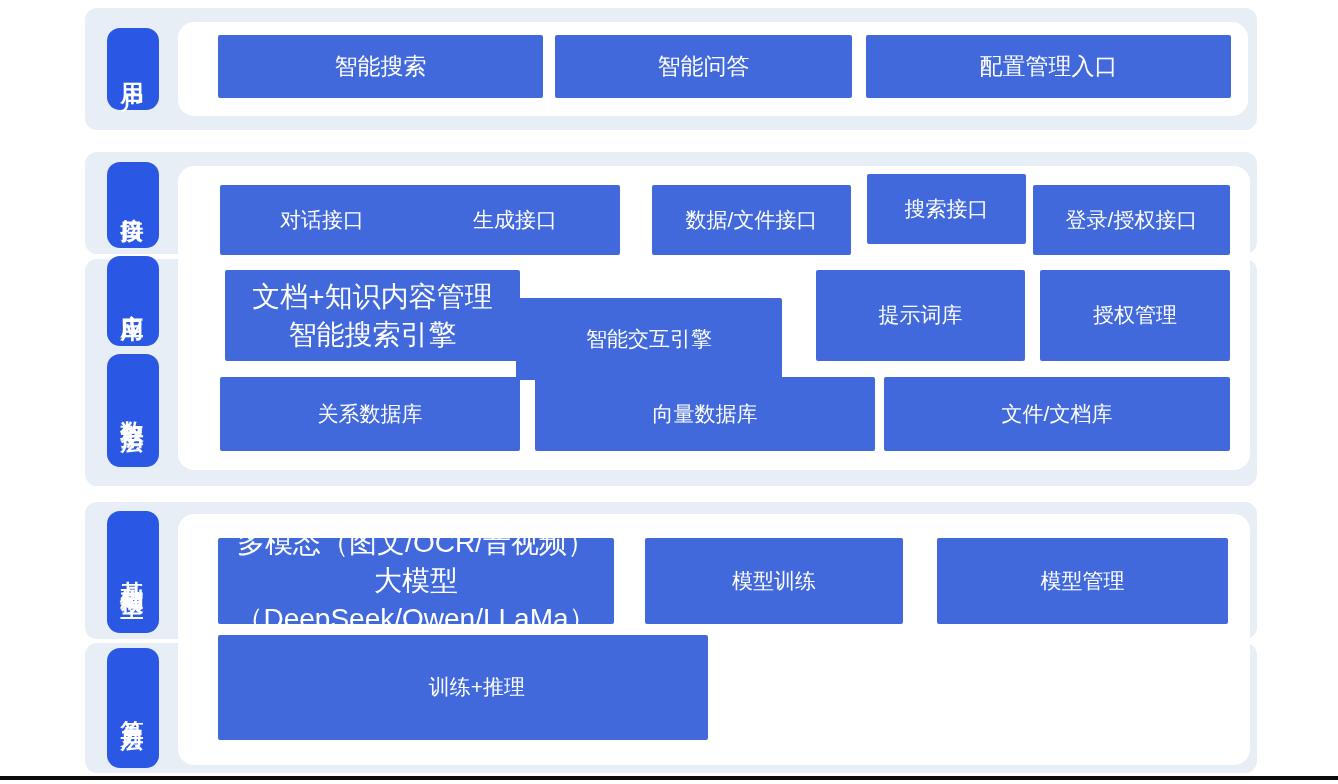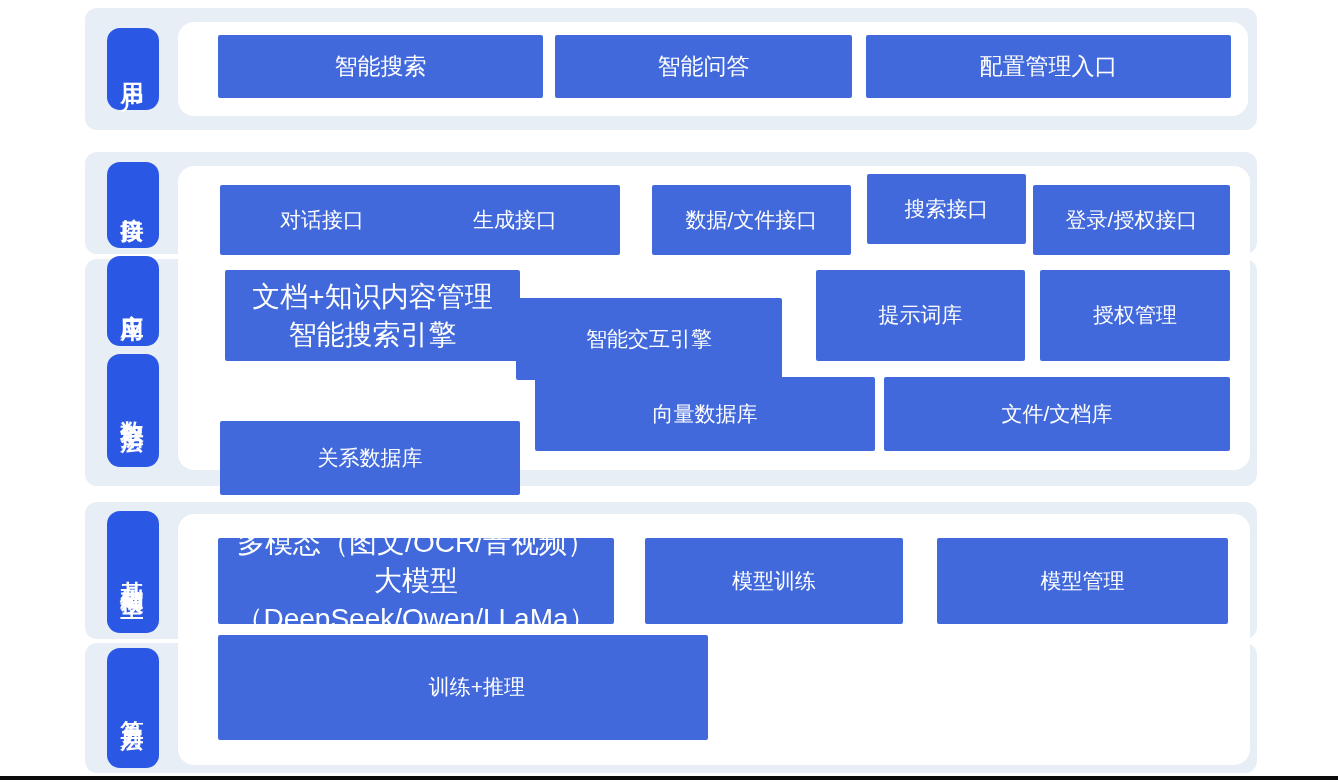--- a/index.html
+++ b/index.html
@@ -69,21 +69,21 @@
   <div class="btn" style="left:652px;top:185px;width:199px;height:70px;">数据/文件接口</div>
   <div class="btn" style="left:867px;top:174px;width:159px;height:70px;">搜索接口</div>
   <div class="btn" style="left:1033px;top:185px;width:197px;height:70px;">登录/授权接口</div>
 
   <div class="btn two-line" style="left:225px;top:270px;width:295px;height:91px;">文档+知识内容管理
 智能搜索引擎</div>
   <div class="btn" style="left:516px;top:270px;width:266px;height:82px;margin-top:28px;">智能交互引擎</div>
   <div class="btn" style="left:816px;top:270px;width:209px;height:91px;">提示词库</div>
   <div class="btn" style="left:1040px;top:270px;width:190px;height:91px;">授权管理</div>
 
-  <div class="btn" style="left:220px;top:377px;width:300px;height:74px;margin-top:44px;">关系数据库</div>
+  <div class="btn" style="left:220px;top:377px;width:300px;height:74px;">关系数据库</div>
   <div class="btn" style="left:535px;top:377px;width:340px;height:74px;">向量数据库</div>
   <div class="btn" style="left:884px;top:377px;width:346px;height:74px;">文件/文档库</div>
 
   <div class="btn two-line" style="left:218px;top:538px;width:396px;height:86px;">多模态（图文/OCR/音视频）
 大模型（DeepSeek/Qwen/LLaMa）</div>
   <div class="btn" style="left:645px;top:538px;width:258px;height:86px;">模型训练</div>
   <div class="btn" style="left:937px;top:538px;width:291px;height:86px;">模型管理</div>
 
   <div class="btn" style="left:218px;top:635px;width:462px;height:105px;padding-left:28px;">训练+推理</div>
 

